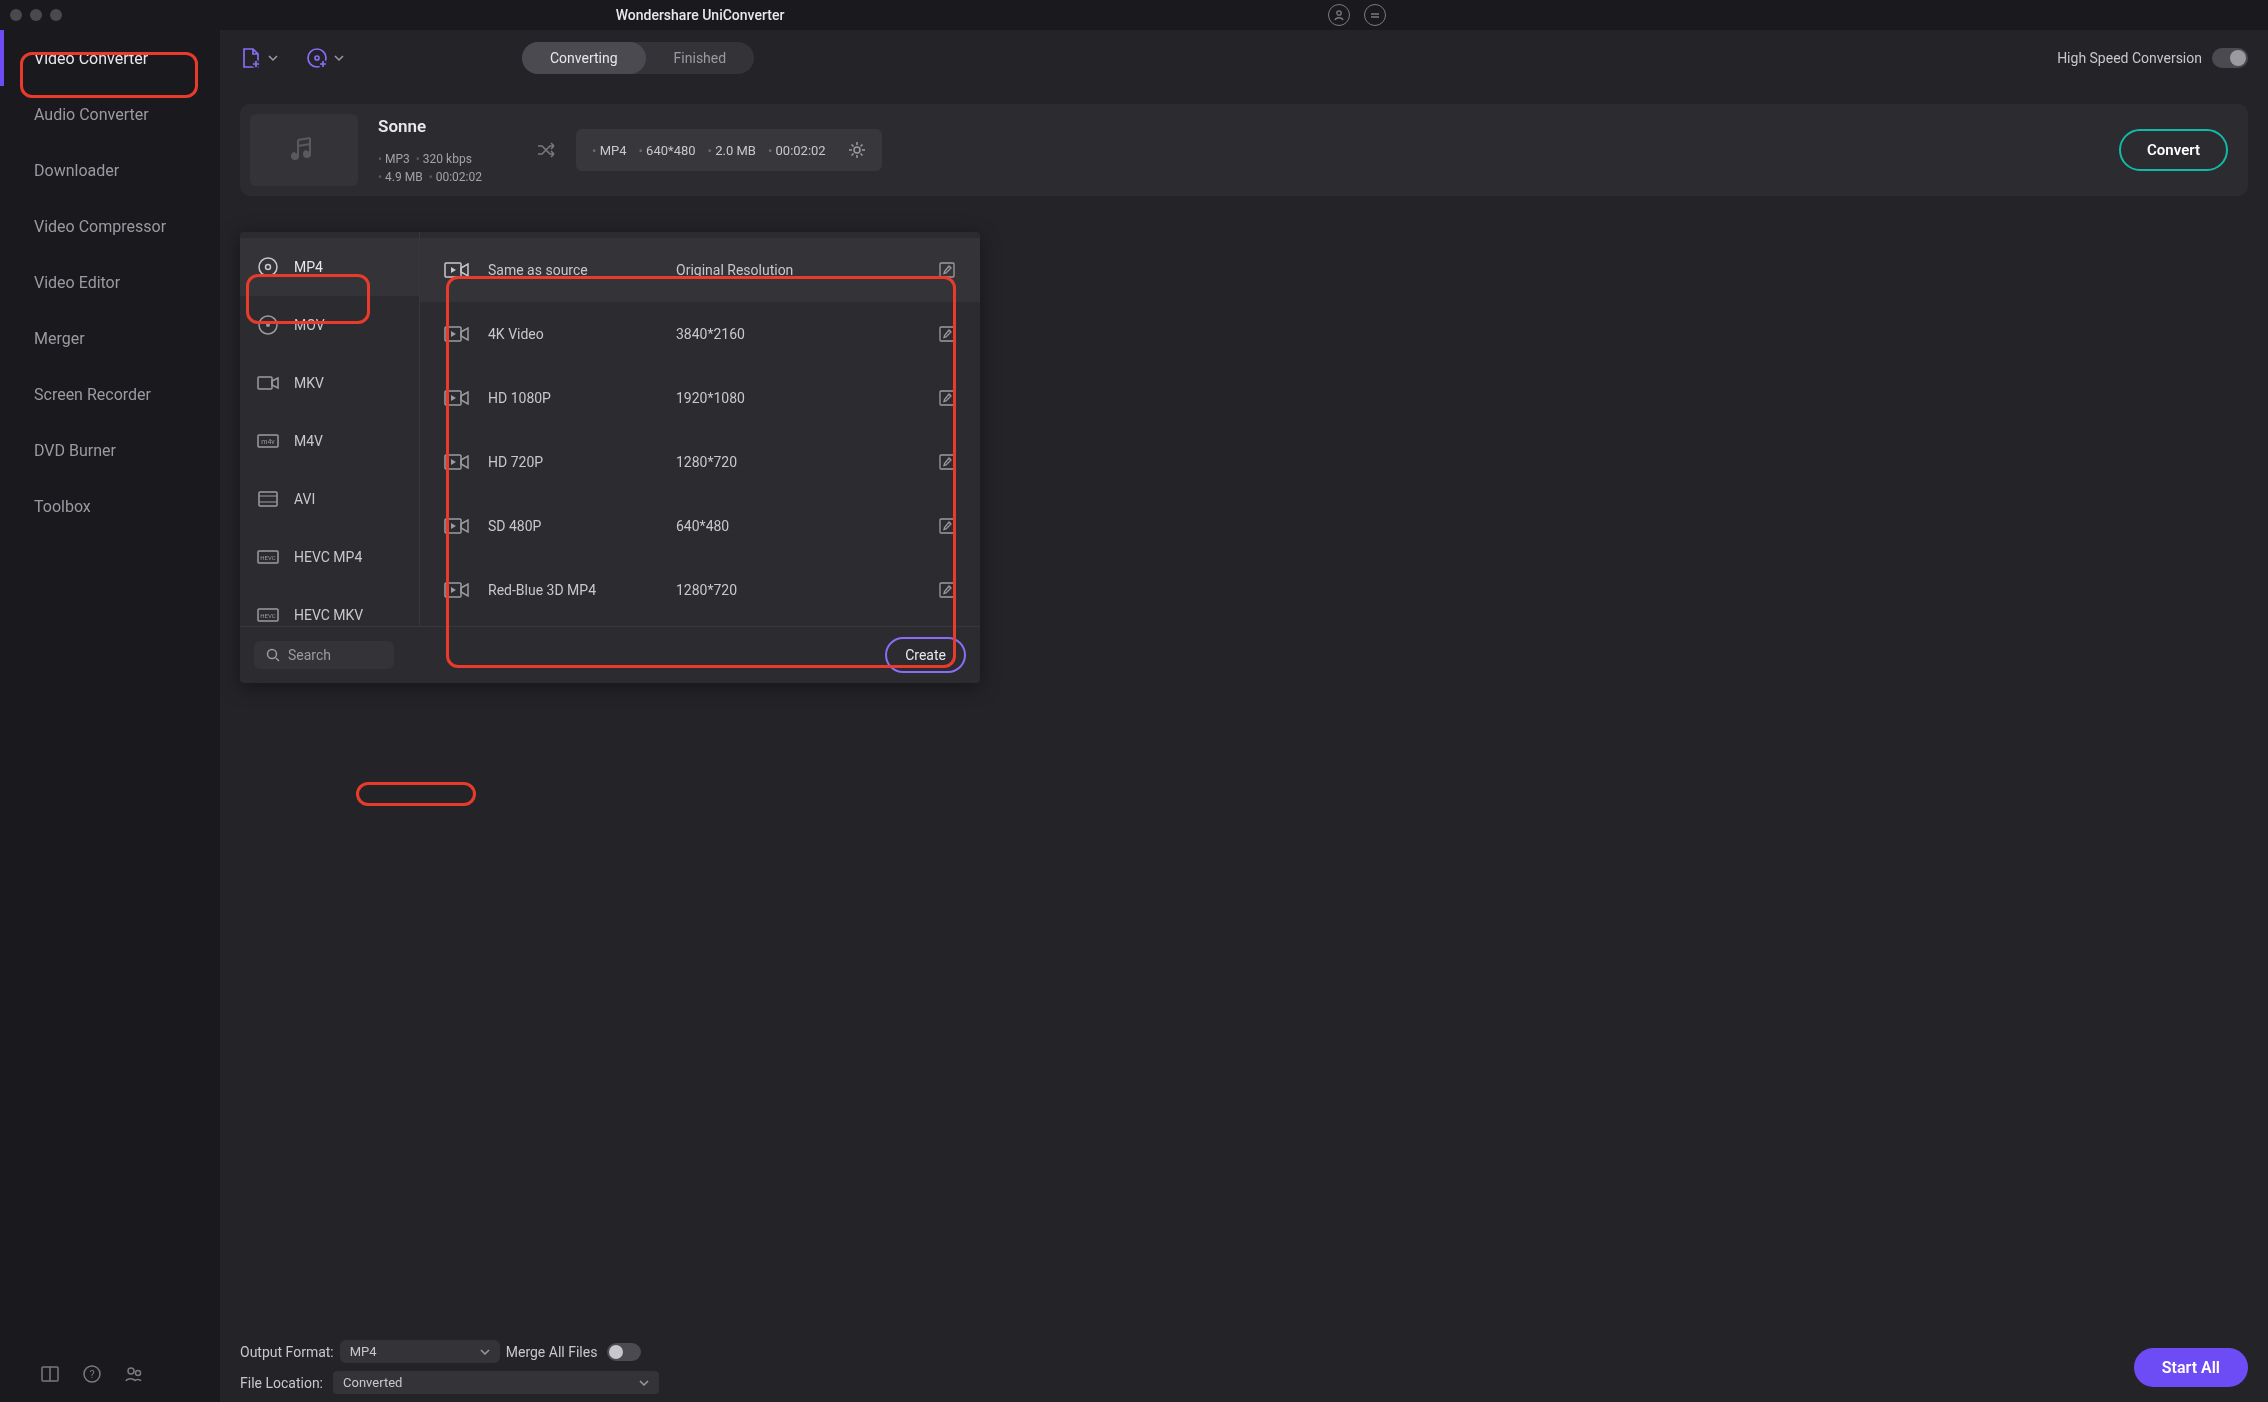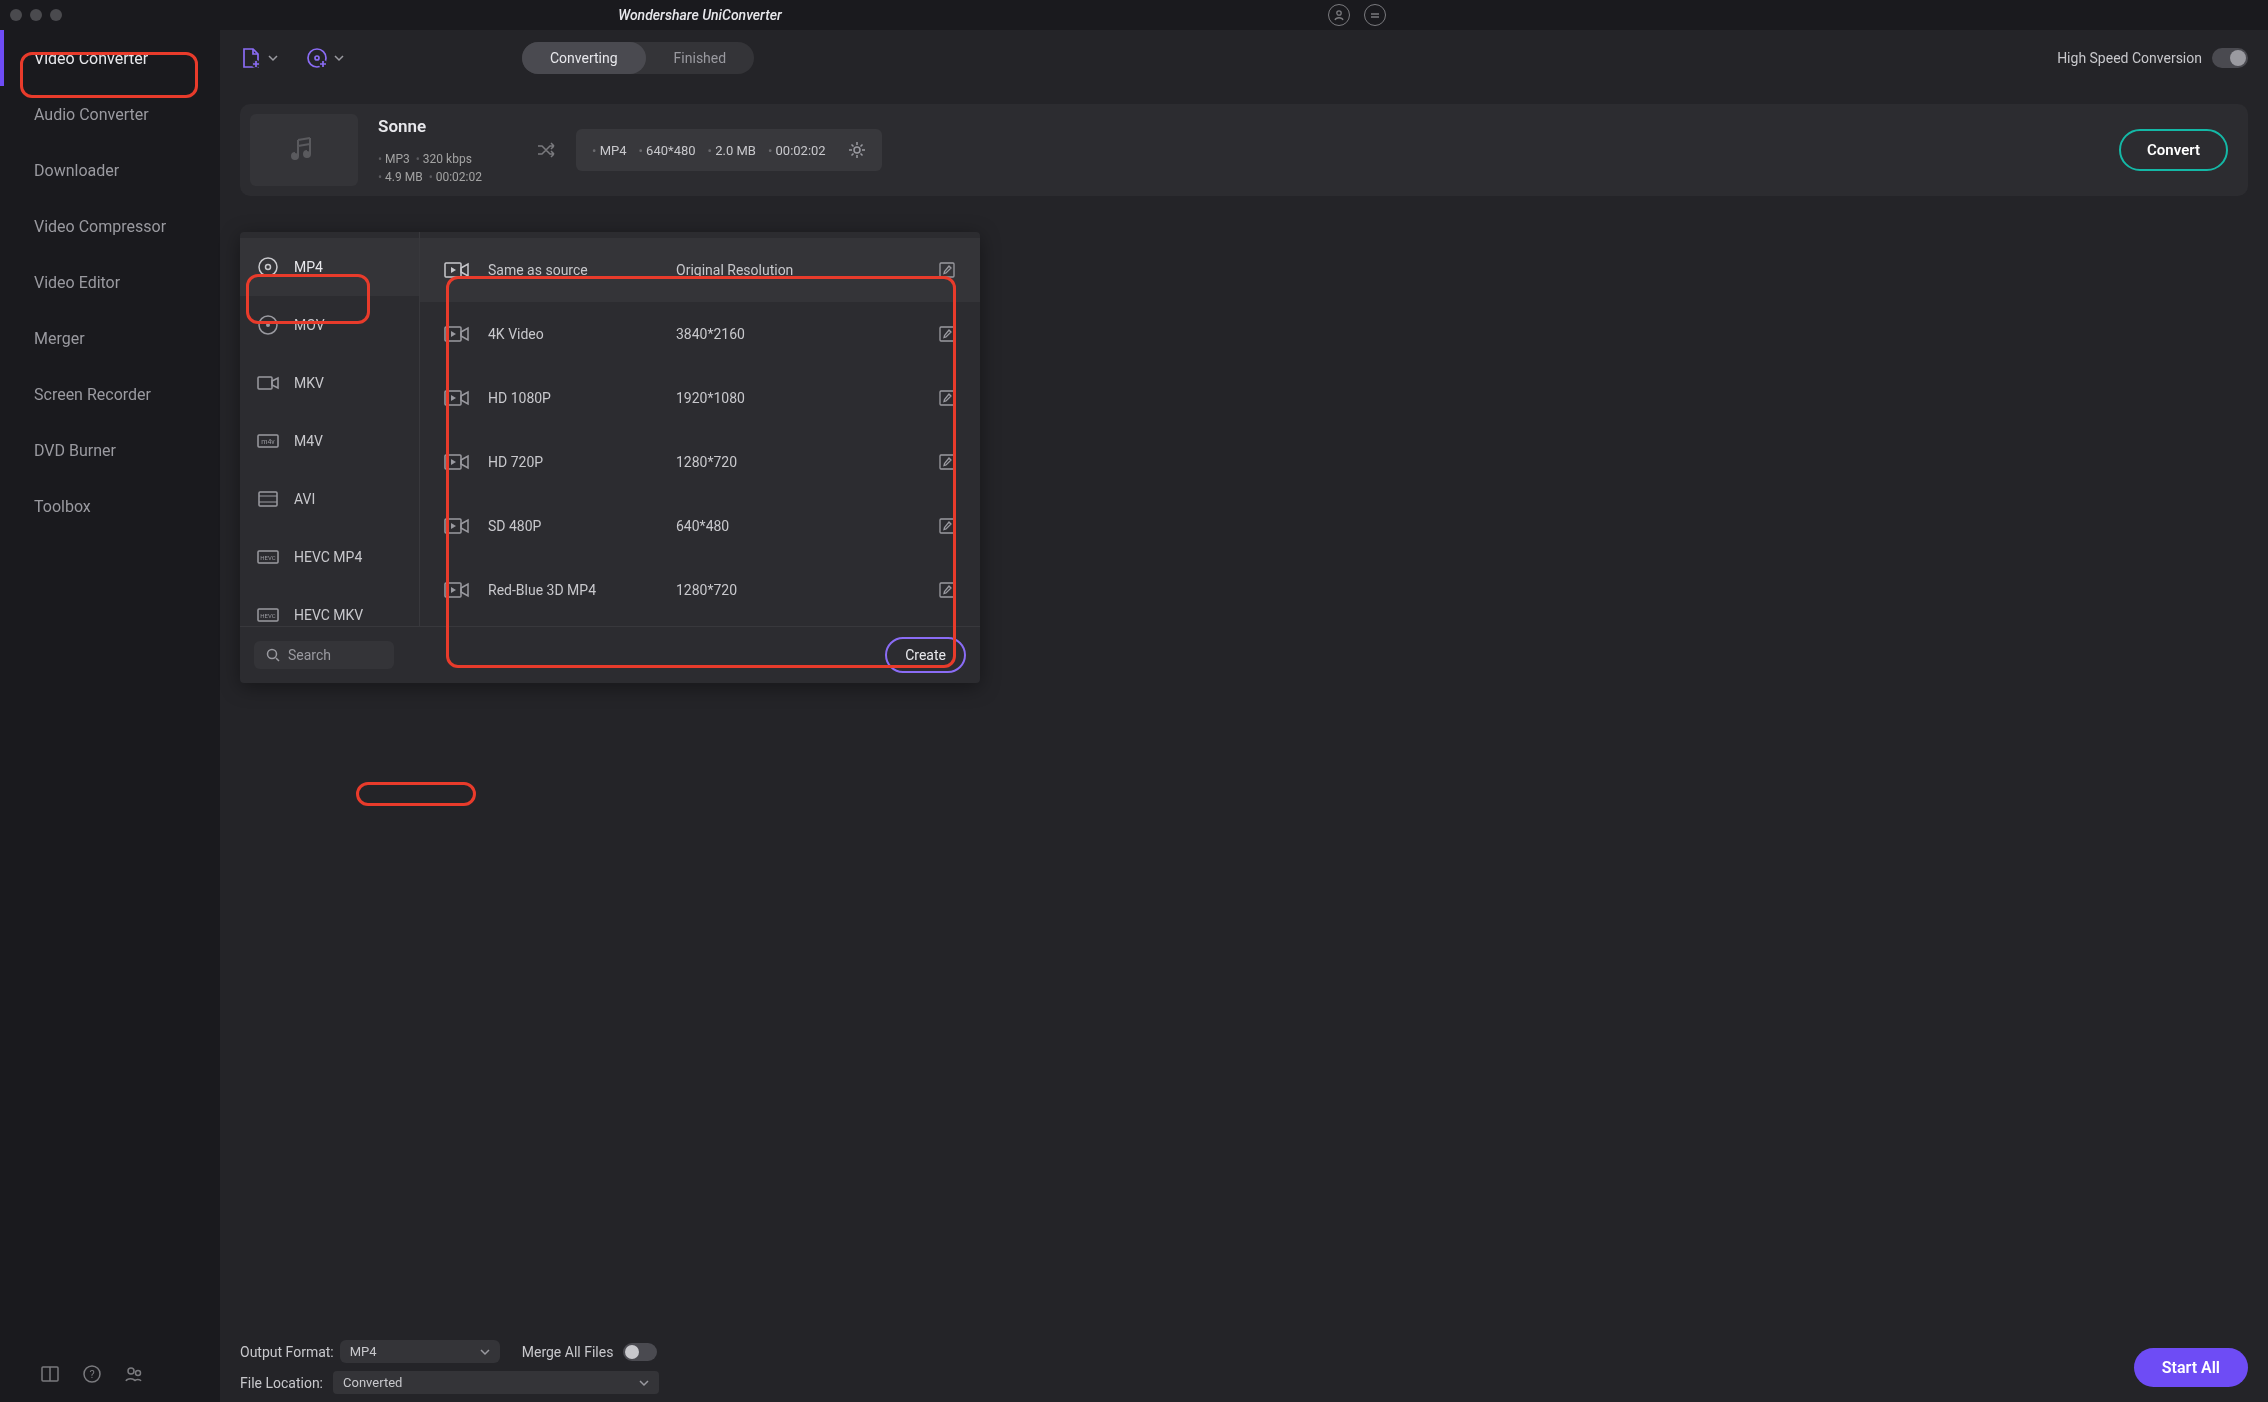--- a/index.html
+++ b/index.html
@@ -1,21 +1,21 @@
 <!DOCTYPE html>
 <html><head>
 <meta charset="utf-8">
 <style>
 * { margin: 0; padding: 0; box-sizing: border-box; font-family: -apple-system, BlinkMacSystemFont, "Segoe UI", Roboto, sans-serif; }
 body { background: #1a1a1e; color: #c8c8cc; width: 1400px; height: 866px; overflow: hidden; user-select: none; }
 
 .titlebar { height: 30px; display: flex; align-items: center; padding: 0 10px; background: #1a1a1e; position: relative; }
 .traffic { display: flex; gap: 8px; }
 .traffic-dot { width: 12px; height: 12px; border-radius: 50%; background: #4a4a4e; }
-.app-title { position: absolute; left: 50%; transform: translateX(-50%); font-size: 14px; color: #e8e8ec; font-weight: 500; font-style: italic; }
+.app-title { position: absolute; left: 50%; transform: translateX(-50%); font-size: 14px; color: #e8e8ec; font-weight: 500; }
 .titlebar-right { position: absolute; right: 14px; display: flex; gap: 14px; align-items: center; }
 .tb-icon { width: 22px; height: 22px; border: 1.5px solid #7a7a7e; border-radius: 50%; display: flex; align-items: center; justify-content: center; }
 
 .sidebar { position: absolute; left: 0; top: 30px; bottom: 0; width: 220px; background: #1a1a1e; }
 .sb-indicator { position: absolute; left: 0; top: 0; width: 4px; height: 56px; background: #6e4cf5; }
 .sb-item { height: 56px; display: flex; align-items: center; padding-left: 34px; font-size: 16px; color: #9a9aa0; }
 .sb-item.active { color: #e8e8ec; }
 .sb-bottom { position: absolute; bottom: 18px; left: 0; right: 0; display: flex; gap: 22px; padding-left: 40px; }
 .sb-bicon { width: 20px; height: 20px; }
 
@@ -58,21 +58,21 @@
 .pop-foot { border-top: 1px solid #38383c; padding: 10px 14px; display: flex; align-items: center; gap: 14px; }
 .search-box { background: #343438; border-radius: 6px; padding: 6px 12px; display: flex; align-items: center; gap: 8px; font-size: 14px; color: #9a9aa0; width: 140px; }
 .create-btn { margin-left: auto; border: 2px solid #8a6cf5; border-radius: 18px; padding: 8px 18px; font-size: 14px; color: #e8e8ec; }
 
 .bottom-bar { position: absolute; left: 20px; right: 20px; bottom: 8px; display: flex; align-items: center; gap: 12px; font-size: 14px; color: #c8c8cc; }
 .of-row { display: flex; align-items: center; gap: 6px; }
 .of-dd { background: #343438; border-radius: 6px; padding: 4px 10px; width: 160px; font-size: 13px; display: flex; justify-content: space-between; align-items: center; }
 .fl-row { display: flex; align-items: center; gap: 10px; }
 .fl-dd { background: #343438; border-radius: 4px; padding: 4px 10px; width: 326px; font-size: 13px; display: flex; justify-content: space-between; align-items: center; }
 .start-btn { margin-left: auto; background: #6e4cf5; border-radius: 22px; padding: 10px 28px; font-size: 16px; font-weight: 600; color: #fff; }
-.merge-area { display: flex; align-items: center; gap: 10px; margin-left: 16px; }
+.merge-area { display: flex; align-items: center; gap: 10px; margin-left: 0; }
 .toggle2 { width: 34px; height: 18px; background: #4a4a50; border-radius: 9px; position: relative; }
 .toggle2::after { content: ''; position: absolute; width: 14px; height: 14px; background: #c8c8cc; border-radius: 50%; top: 2px; left: 2px; }
 
 svg { display: block; }
 
 .shuffle-icn { margin-left: 18px; }
 .gear-icn { margin-left: 10px; }
 
 
 .hl { position: absolute; pointer-events: none; }

